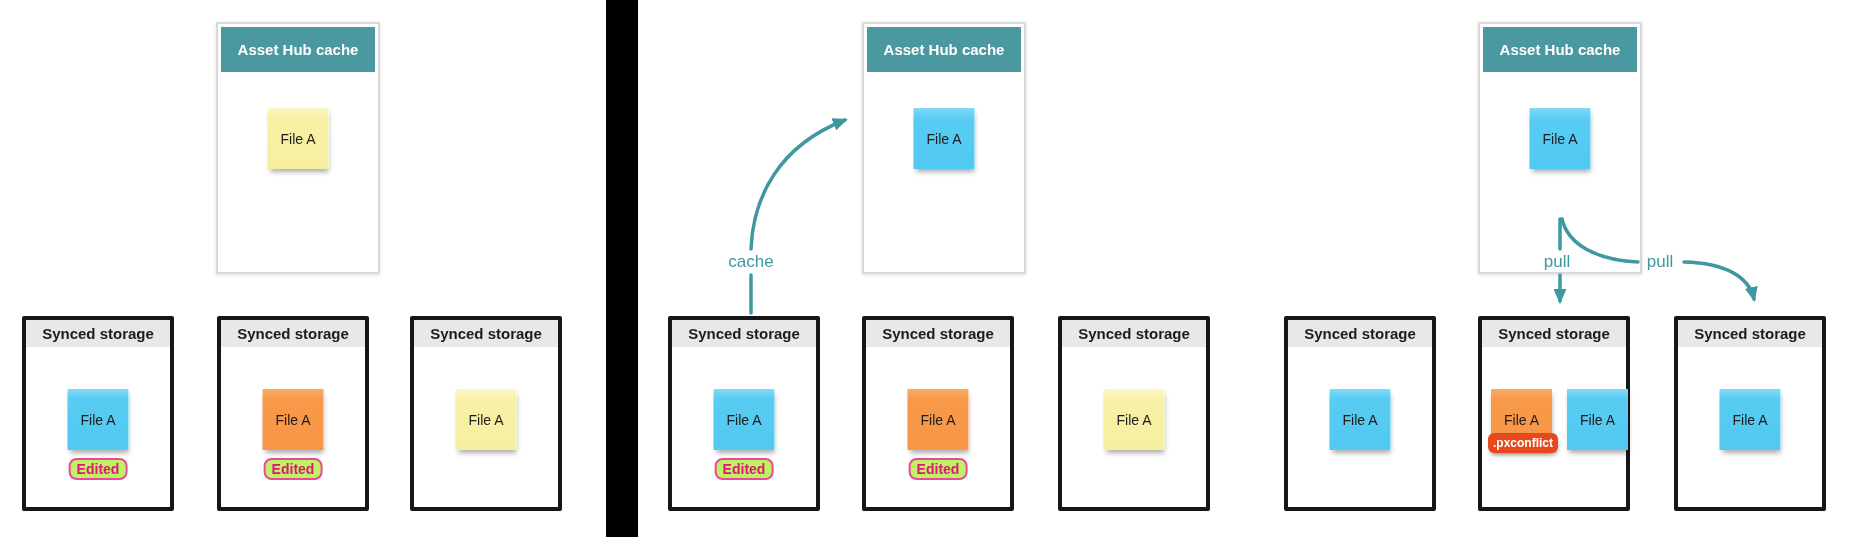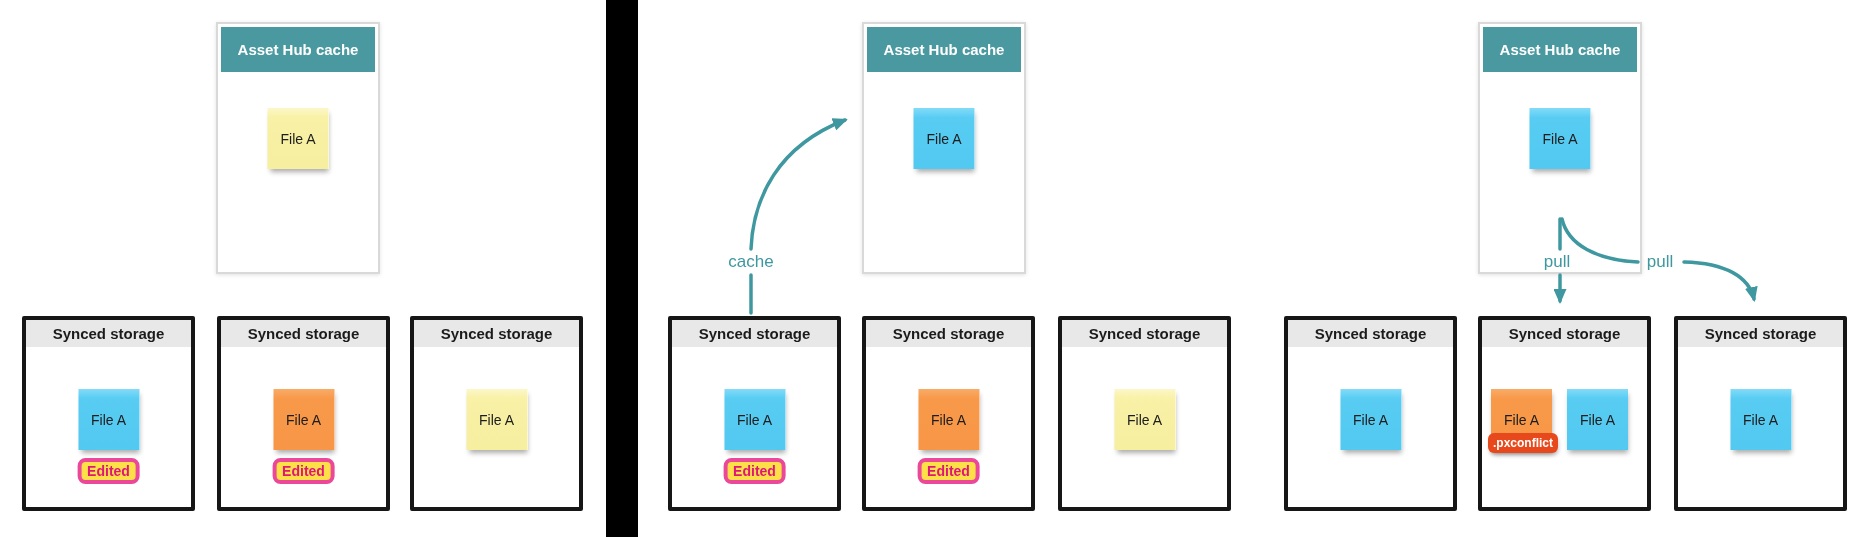--- a/index.html
+++ b/index.html
@@ -15,21 +15,21 @@
     background:#ffffff;border:2px solid #d9d9d9;padding:3px;
     box-shadow:0 1px 4px rgba(0,0,0,0.12);
   }
   .cache-header{
     height:45px;line-height:45px;text-align:center;background:#4a99a0;color:#ffffff;
     font-weight:bold;font-size:15px;
   }
 
   
   .storage-box{
-    position:absolute;top:316px;width:173px;height:195px;box-sizing:border-box;
+    position:absolute;top:316px;width:152px;height:195px;box-sizing:border-box;
     background:#ffffff;border:4px solid #161616;border-radius:2px;
   }
   .storage-header{
     height:27px;line-height:27px;text-align:center;background:#e8e8e8;color:#1b1b1b;
     font-weight:bold;font-size:15px;
   }
 
   
   .note{
     position:absolute;width:61px;height:61px;display:flex;align-items:center;justify-content:center;
@@ -37,21 +37,21 @@
   }
   .note.yellow{background:linear-gradient(180deg,#fcf7c9 0%,#f8f1a6 16%,#f6efa0 100%);}
   .note.blue{background:linear-gradient(180deg,#83dbf7 0%,#58ccf3 16%,#52c9f1 100%);}
   .note.orange{background:linear-gradient(180deg,#f9ab67 0%,#f8994a 16%,#f79646 100%);}
   .cache-note{top:84px;left:50%;transform:translateX(-50%);}
   .storage-note{top:69px;}
   .storage-note.centered{left:50%;transform:translateX(-50%);}
 
   .edited-badge{
     position:absolute;top:138px;left:50%;transform:translateX(-50%);
-    background:#fde047;border:4px solid #ec4899;border-radius:8px;color:#e0157a;
+    background:#bef264;border:2px solid #ec4899;border-radius:8px;color:#e0157a;
     font-weight:bold;font-size:14px;line-height:18px;padding:0 6px;white-space:nowrap;
   }
   .conflict-badge{
     position:absolute;top:113px;left:6px;background:#e8491c;color:#ffffff;
     font-weight:bold;font-size:12px;line-height:16px;padding:2px 5px;border-radius:6px;
     box-shadow:1px 3px 4px -1px rgba(0,0,0,0.3);white-space:nowrap;
   }
 
   .arrow-label{
     position:absolute;transform:translate(-50%,-50%);color:#3f98a0;font-size:17px;

